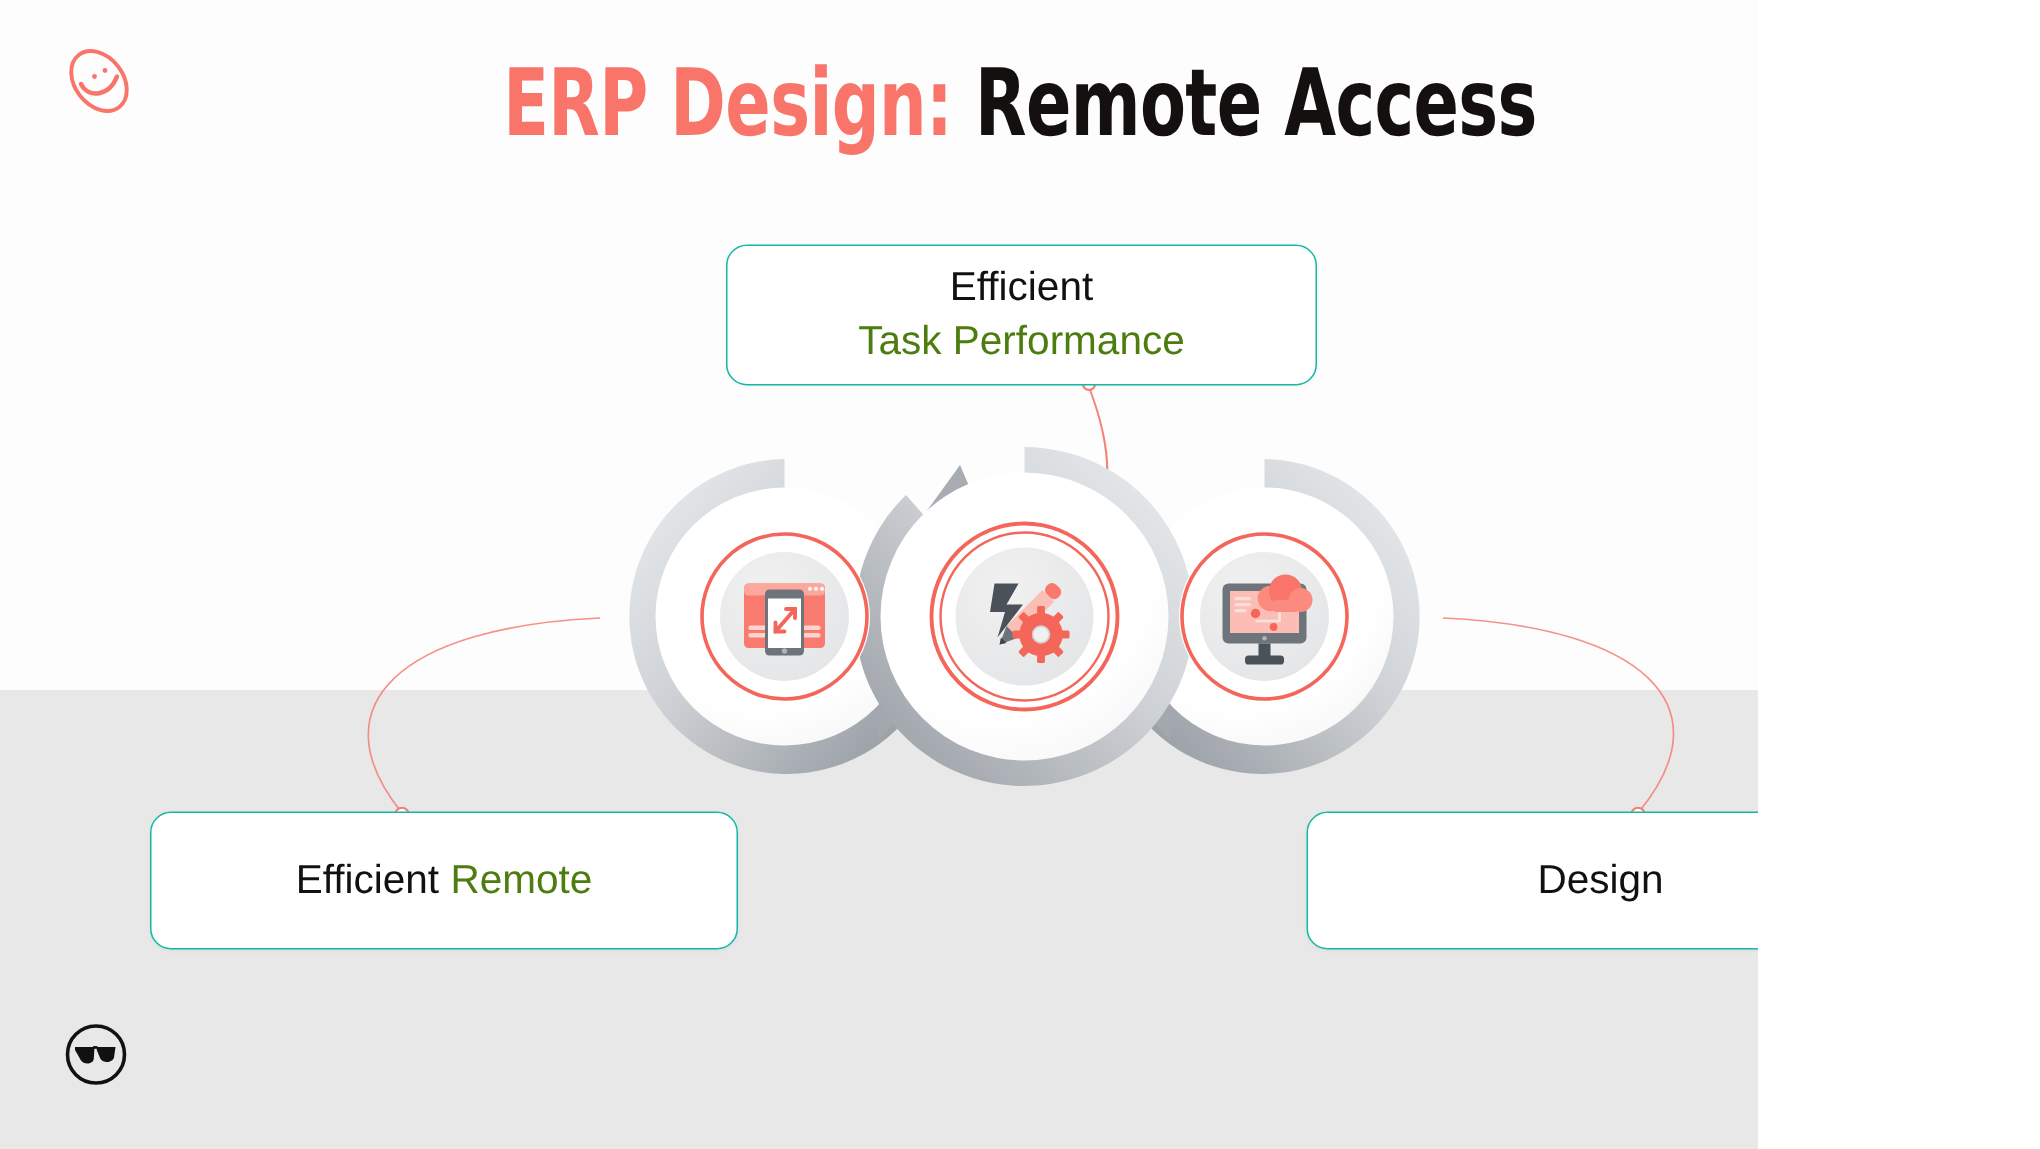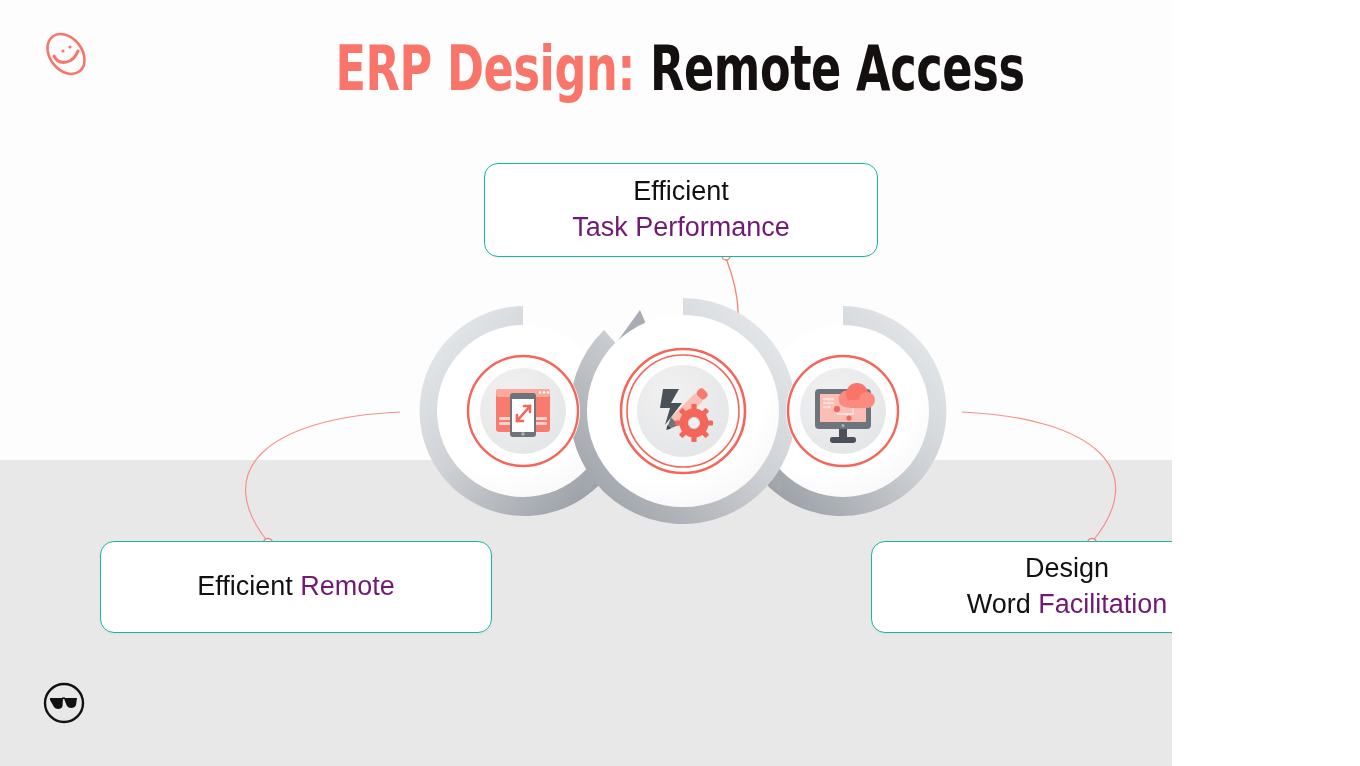--- a/index.html
+++ b/index.html
@@ -72,21 +72,21 @@
     box-shadow: 0 1px 3px rgba(0,0,0,0.045);
     display: flex;
     flex-direction: column;
     align-items: center;
     justify-content: center;
     text-align: center;
     color: #111111;
     font-size: 27px;
     line-height: 1.33;
   }
-  .card .accent { color: #701a75; }
+  .card .accent { color: #4d7c0f; }
 
   #card-top    { left: 484px; top: 163px;  width: 392px; height: 92px; }
   #card-left   { left: 100px; top: 541px;  width: 390px; height: 90px; }
   #card-right  { left: 871px; top: 541px;  width: 390px; height: 90px; }
 
   
   #connectors {
     position: absolute;
     left: 0; top: 0;
     width: 1360px;
@@ -315,19 +315,15 @@
 
   <div class="card" id="card-left">
     <div>
       <span>Efficient</span>
       <span class="accent">Remote</span>
     </div>
   </div>
 
   <div class="card" id="card-right">
     <div>Design</div>
-    <div>
-      <span>Word</span>
-      <span class="accent">Facilitation</span>
-    </div>
   </div>
 
 </div>
 
 </body></html>

